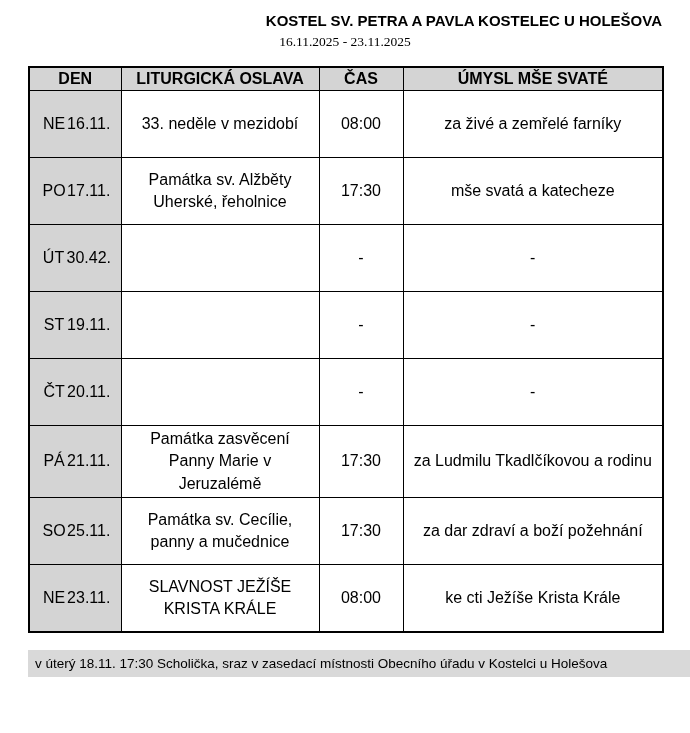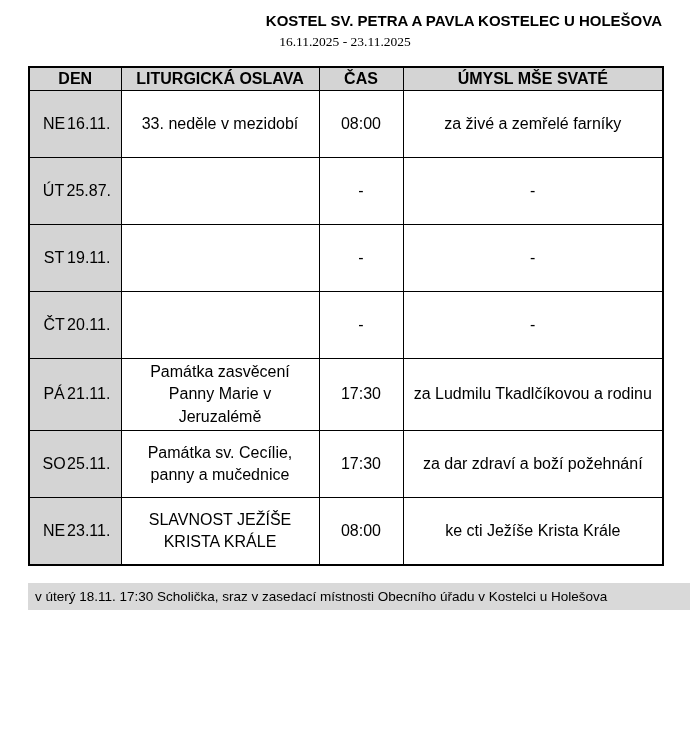--- a/index.html
+++ b/index.html
@@ -92,24 +92,32 @@
     <tbody>
   <tr>
     <td class="day-cell">
       <span class="day-abbr">NE</span><span>16.11.</span>
     </td>
     <td>33. neděle v mezidobí</td>
     <td>08:00</td>
     <td>za živé a zemřelé farníky</td>
   </tr>
 
+  <tr>
+    <td class="day-cell">
+      <span class="day-abbr">PO</span><span>17.11.</span>
+    </td>
+    <td>Památka sv. Alžběty Uherské, řeholnice</td>
+    <td>17:30</td>
+    <td>mše svatá a katecheze</td>
+  </tr>
 
   <tr>
     <td class="day-cell">
-      <span class="day-abbr">ÚT</span><span>25.87.</span>
+      <span class="day-abbr">ÚT</span><span>30.42.</span>
     </td>
     <td></td>
     <td>-</td>
     <td>-</td>
   </tr>
 
   <tr>
     <td class="day-cell">
       <span class="day-abbr">ST</span><span>19.11.</span>
     </td>

